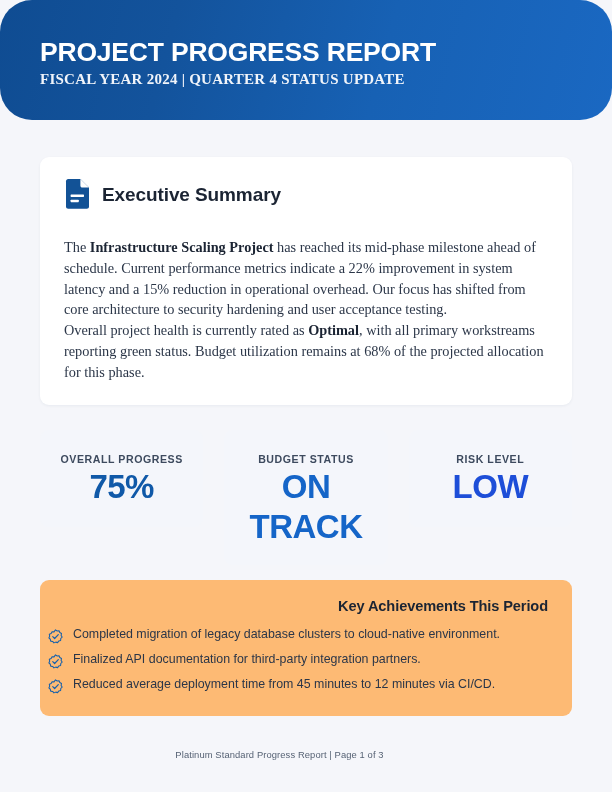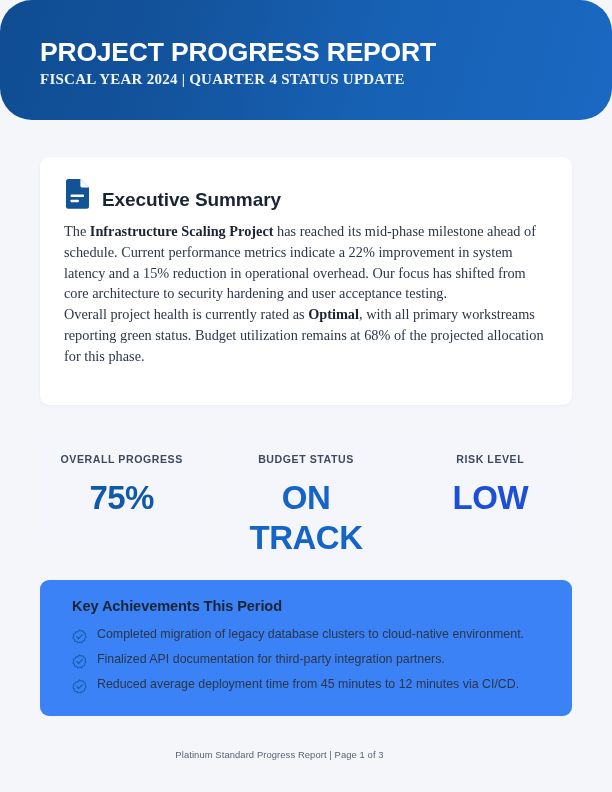--- a/index.html
+++ b/index.html
@@ -62,23 +62,23 @@
     height: 248px;
     background: #ffffff;
     border-radius: 9px;
     box-sizing: border-box;
     padding: 22px 24px 0 24px;
     box-shadow: 0 1px 3px rgba(25, 45, 85, 0.06);
     overflow: hidden;
   }
   .summary-head {
     display: flex;
-    align-items: flex-end;
+    align-items: center;
     gap: 12px;
-    margin-bottom: 12px;
+    margin-bottom: 28px;
   }
   .doc-icon {
     width: 26px;
     height: 30px;
     flex: 0 0 auto;
     display: block;
   }
   .summary-title {
     font-family: "Liberation Sans", sans-serif;
     font-size: 19px;
@@ -125,44 +125,45 @@
     padding-bottom: 18px;
   }
   .metric-label {
     font-family: "Liberation Sans", sans-serif;
     font-size: 10.6px;
     font-weight: bold;
     letter-spacing: 0.55px;
     color: #3d4a5e;
     text-transform: uppercase;
     line-height: 1;
-    margin-bottom: 13px;
+    margin-bottom: 2px;
     text-align: center;
   }
   .metric-value {
     font-family: "Liberation Sans", sans-serif;
     font-size: 33px;
     font-weight: bold;
     letter-spacing: -0.5px;
     line-height: 1.22;
     color: #1565c8;
   }
   .metric-value.accent-deep { color: #1059a8; }
   .metric-value.accent-light { color: #1d4ed8; }
 
   
   .achieve-card {
     position: absolute;
     left: 40px;
     top: 580px;
     width: 532px;
-    background: #3b82f6;
+    background: #fdba74;
     border-radius: 9px;
     box-sizing: border-box;
-    padding: 18px 24px 17px 32px;
+    padding: 18px 24px 17px 8px;
+    text-align: right;
   }
   .achieve-title {
     font-family: "Liberation Sans", sans-serif;
     font-size: 14.6px;
     font-weight: bold;
     color: #1b2433;
     letter-spacing: -0.1px;
     margin-bottom: 13px;
   }
   .achieve-list {

